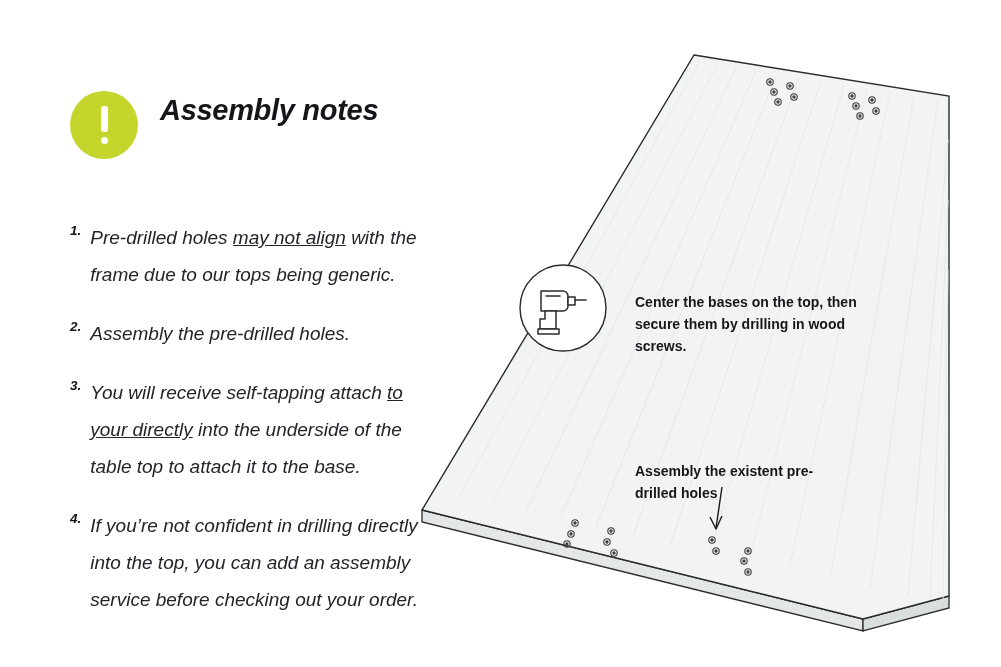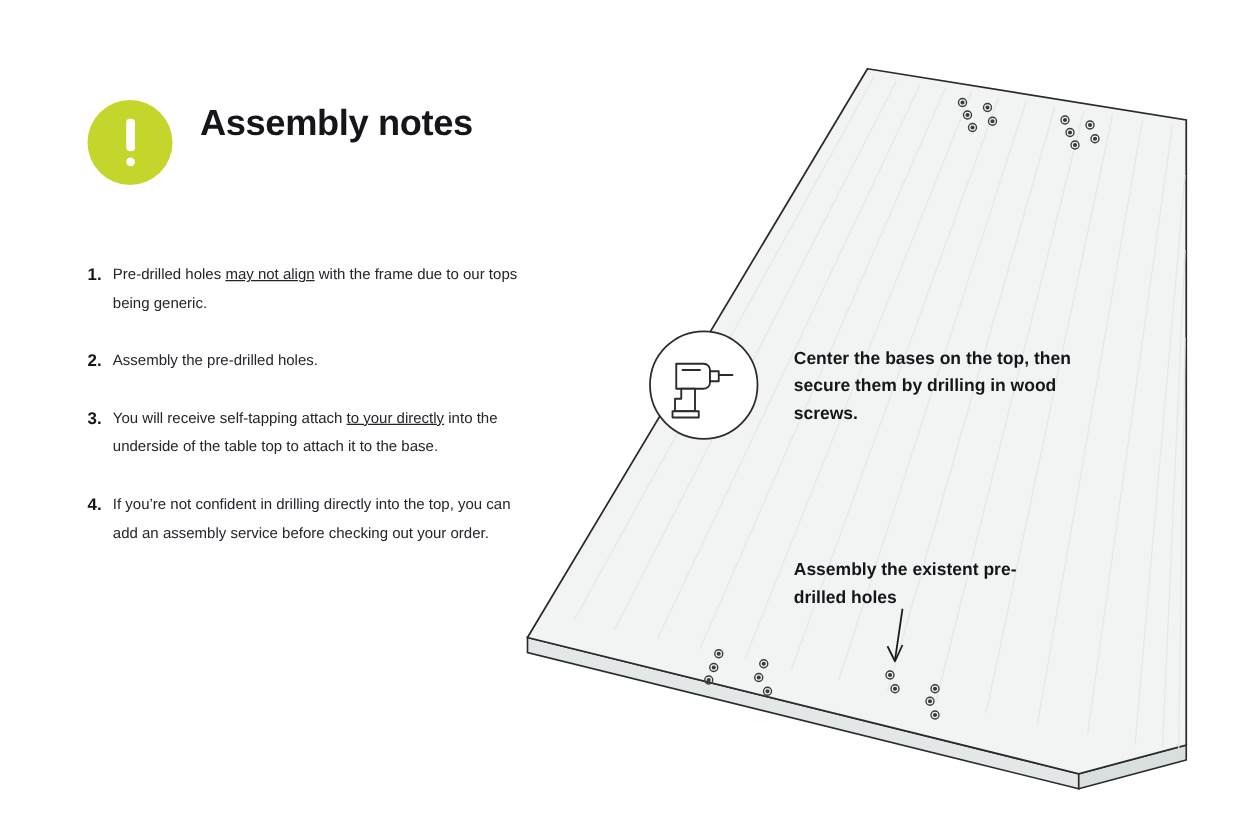--- a/index.html
+++ b/index.html
@@ -14,22 +14,23 @@
     position: relative;
     overflow: hidden;
     font-family: "Liberation Sans", sans-serif;
     color: #1a1a1a;
   }
 
   
   .left-col {
     position: absolute;
     left: 70px;
-    top: 80px;
+    top: 91px;
     width: 360px;
+    font-style: italic;
   }
 
   .heading-row {
     display: flex;
     align-items: flex-start;
     gap: 22px;
   }
   .badge {
     width: 68px;
     height: 68px;
@@ -80,21 +81,21 @@
   }
   .note-num {
     font-size: 13.5px;
     font-weight: bold;
     line-height: 1.7;
     color: #15161a;
     flex: 0 0 auto;
     padding-top: 1px;
   }
   .note-text {
-    font-size: 12px;
+    font-size: 19px;
     line-height: 1.95;
     color: #23252b;
   }
   .note-text .u { text-decoration: underline; }
 
   
   .illus {
     position: absolute;
     left: 400px;
     top: 0;
@@ -103,20 +104,21 @@
   }
   .illus svg { display: block; }
 
   
   .callout {
     position: absolute;
     font-size: 14px;
     font-weight: bold;
     line-height: 1.58;
     color: #15161a;
+    margin-top: 16px;
   }
   .callout-center { left: 635px; top: 275px; width: 230px; }
   .callout-disregard { left: 635px; top: 444px; width: 200px; }
 </style>
 </head>
 <body>
 
 <div class="left-col">
 
   <div class="heading-row">

